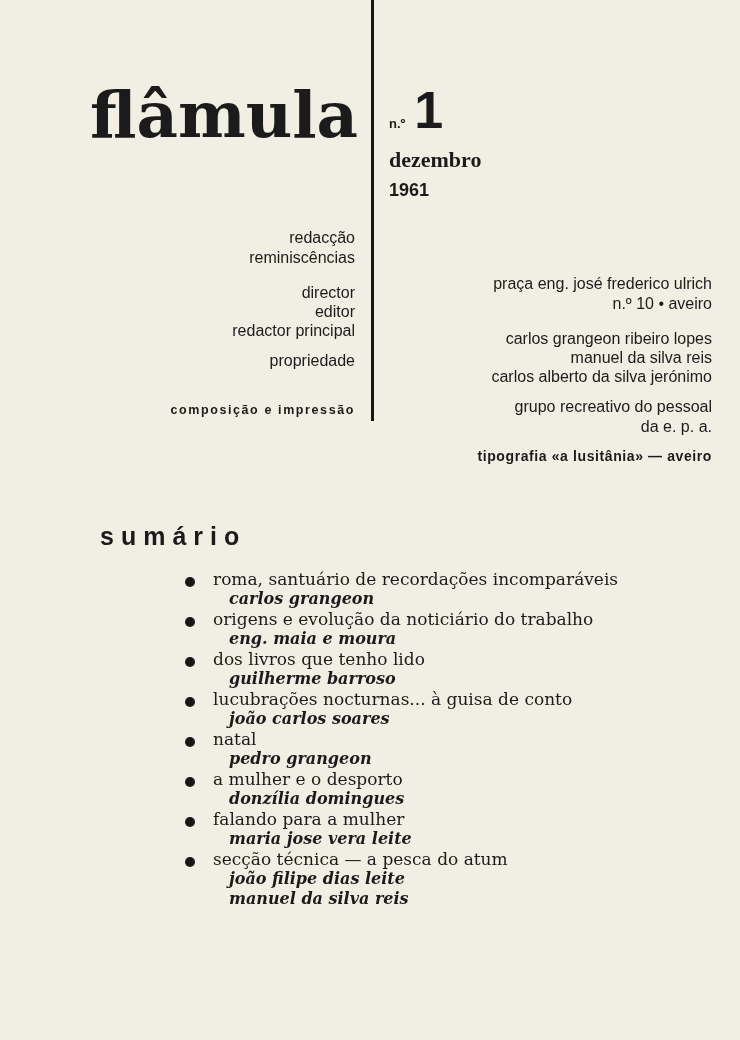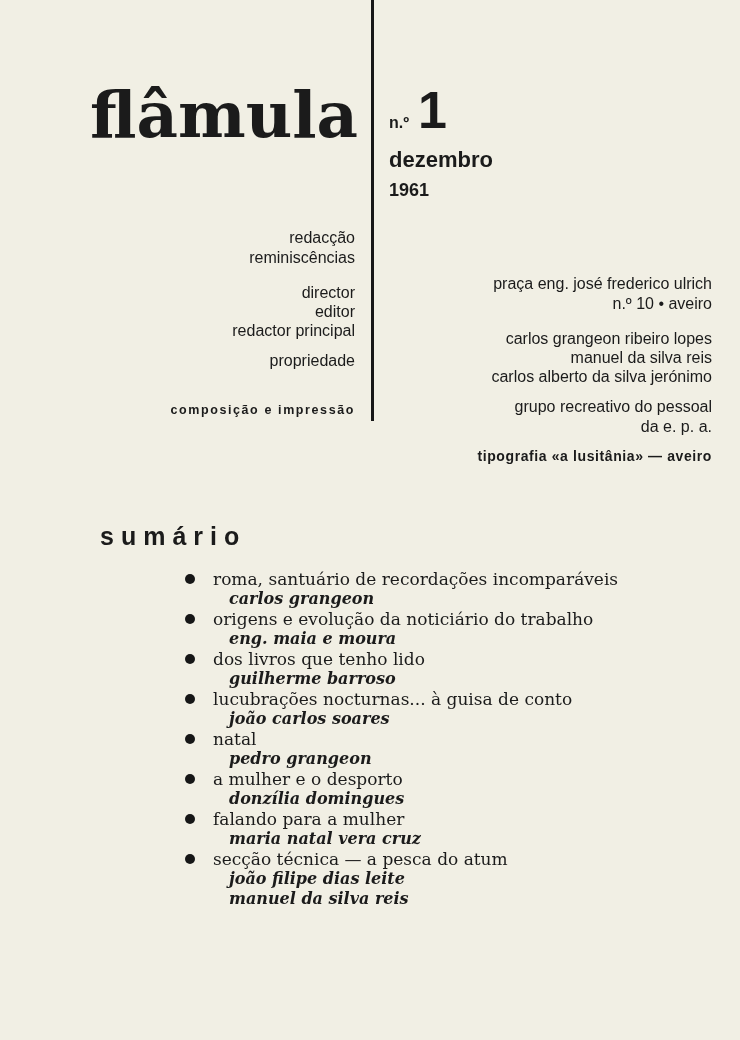--- a/index.html
+++ b/index.html
@@ -23,23 +23,23 @@
     position:absolute; left:90px; top:70px;
     font-family:"DejaVu Serif", serif;
     font-weight:bold; font-size:64px; line-height:1;
     letter-spacing:0px;
     margin-top:13px;
   }
   .issue {
     position:absolute; left:389px; top:84px;
     display:flex; align-items:baseline; gap:9px;
   }
-  .issue .no { font-size:16px; font-weight:bold; }
+  .issue .no { font-size:13px; font-weight:bold; }
   .issue .num { font-size:52px; font-weight:bold; line-height:1; }
-  .date-month { position:absolute; left:389px; top:147px; font-size:22px; font-weight:bold; }
+  .date-month { position:absolute; left:389px; top:147px; font-size:22px; font-weight:bold;font-family:Liberation Serif, serif; }
   .date-year  { position:absolute; left:389px; top:180px; font-size:18px; font-weight:bold; }
 
   .mh-labels { position:absolute; left:40px; width:315px; text-align:right; font-size:16px; }
   .mh-values { position:absolute; left:382px; width:330px; text-align:right; font-size:16px;margin-top:46px; }
   .lh20 { line-height:20px; }
   .lh19 { line-height:19px; }
   .r1 { top:228px; }
   .r2 { top:283px; }
   .r3 { top:351px; }
   .r4 { top:400px; }
@@ -49,21 +49,21 @@
   
   .sum-heading {
     position:absolute; left:100px; top:522px;
     font-size:25px; font-weight:bold; letter-spacing:7px;
   }
   .toc {
     position:absolute; left:185px; top:569px; width:500px;
     font-family:"DejaVu Serif", serif;
   }
   .item { }
-  .t-line { display:flex; align-items:flex-start; line-height:20px; }
+  .t-line { display:flex; align-items:center; line-height:20px; }
   .bullet {
     flex:0 0 auto;
     width:10px; height:10px; border-radius:50%;
     background:#161616; margin:5px 18px 0 0;
   }
   .orn { flex:0 0 auto; margin:4px 17px 0 0; }
   .t { font-size:17px; }
   .author {
     margin-left:44px; line-height:20px;
     font-size:16px; font-weight:bold; font-style:italic;
@@ -167,21 +167,21 @@
       <span class="t">a mulher e o desporto</span>
     </div>
     <div class="author">donzília domingues</div>
   </div>
 
   <div class="item">
     <div class="t-line">
       <span class="bullet"></span>
       <span class="t">falando para a mulher</span>
     </div>
-    <div class="author">maria natal vera cruz</div>
+    <div class="author">maria jose vera leite</div>
   </div>
 
   <div class="item">
     <div class="t-line">
       <span class="bullet"></span>
       <span class="t">secção técnica — a pesca do atum</span>
     </div>
     <div class="author">joão filipe dias leite</div>
   </div>
 

